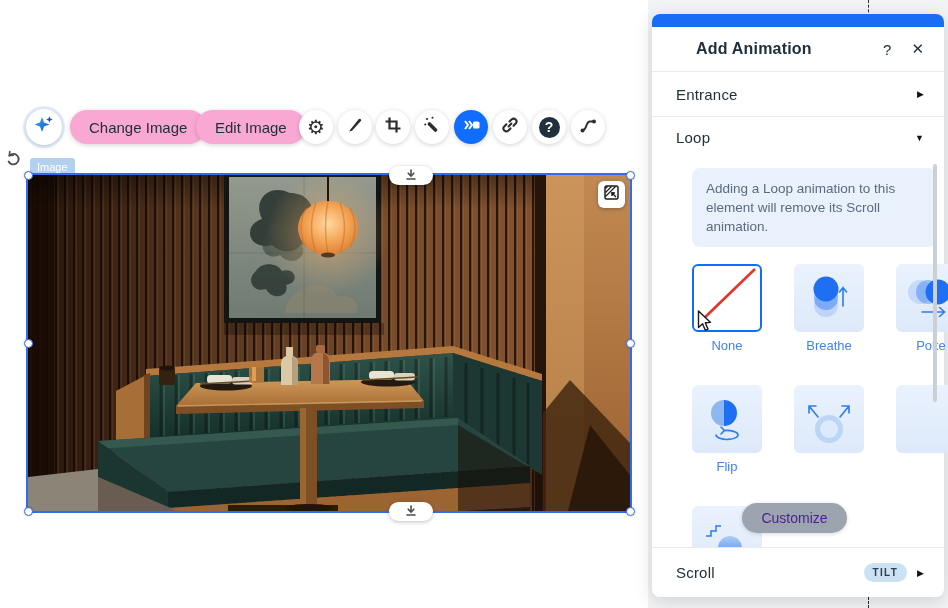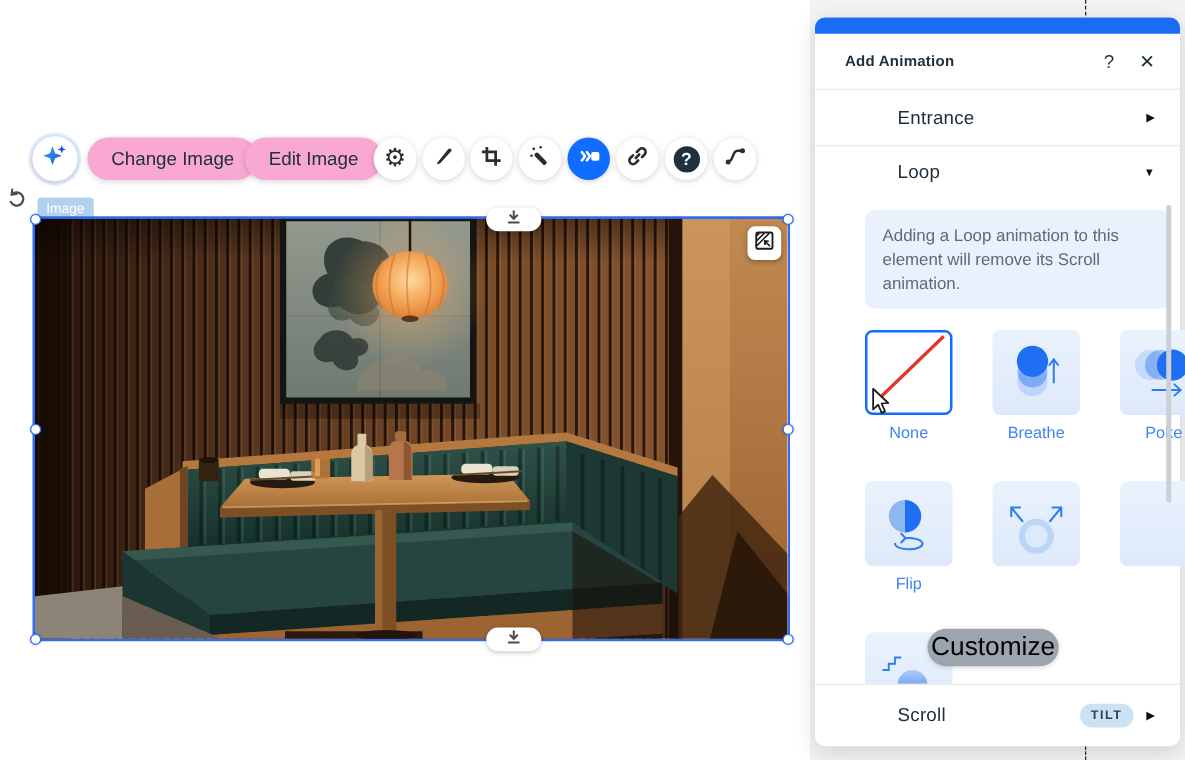--- a/index.html
+++ b/index.html
@@ -52,45 +52,45 @@
     font-size:11px;font-weight:normal;padding:1px 7px;border-radius:3px 3px 0 0;line-height:16px;
   }
 
   
   .panel{
     left:652px;top:14px;width:292px;height:583px;background:#fff;border-radius:8px;
     box-shadow:0 4px 18px rgba(0,0,0,.14);
   }
   .panel-topbar{left:0;top:0;width:292px;height:13px;background:#1a6cf5;border-radius:8px 8px 0 0;}
   .panel-header{left:0;top:13px;width:292px;height:44px;display:flex;align-items:center;padding:0 20px 0 24px;box-sizing:border-box;}
-  .panel-title{font-size:12px;font-weight:700;color:#20303c;letter-spacing:.2px;flex:1;}
+  .panel-title{font-size:16px;font-weight:700;color:#20303c;letter-spacing:.2px;flex:1;margin-left:20px;}
   .panel-help{font-size:15px;color:#20303c;cursor:pointer;margin-right:20px;}
   .panel-close{font-size:15px;color:#20303c;cursor:pointer;}
   .divider{left:0;width:292px;height:0;border-top:1px solid #e8eaec;}
   .sect-row{left:0;width:292px;display:flex;align-items:center;padding:0 20px 0 24px;box-sizing:border-box;cursor:pointer;}
-  .sect-label{font-size:15px;color:#20303c;letter-spacing:.2px;flex:1;margin-left:42px;}
+  .sect-label{font-size:15px;color:#20303c;letter-spacing:.2px;flex:1;}
   .arrow-r{font-size:9px;color:#111;}
   .arrow-d{font-size:9px;color:#111;}
   .loop-content{left:16px;top:144px;width:292px;height:389px;overflow:hidden;box-sizing:border-box;padding:10px 24px 0 24px;}
   .notice{
     background:#e9f1fc;border-radius:8px;padding:11px 14px;font-size:13.5px;line-height:19px;color:#5a6b7c;
   }
   .tile-grid{margin-top:17px;display:grid;grid-template-columns:70px 70px 70px;column-gap:14px;row-gap:13px;gap:32px;}
   .tile-cell{display:flex;flex-direction:column;align-items:center;}
   .tile{
     width:70px;height:68px;border-radius:6px;background:linear-gradient(180deg,#eaf2fd,#dcy);
     background:linear-gradient(180deg,#eaf2fd,#dde9fa);
     box-sizing:border-box;cursor:pointer;display:flex;align-items:center;justify-content:center;
   }
   .tile.selected{background:#fff;border:2px solid #116dff;}
   .tile-label{margin-top:6px;font-size:13px;color:#4183f2;cursor:pointer;}
   .scrollbar-thumb{left:281px;top:150px;width:4px;height:238px;border-radius:2px;background:#cbd0d5;cursor:pointer;}
   .customize-btn{
     left:90px;top:489px;width:105px;height:30px;border-radius:16px;background:rgba(148,158,169,.93);
-    color:#000000;font-size:21px;display:flex;align-items:center;justify-content:center;cursor:pointer;
+    color:#4c1d95;font-size:14px;display:flex;align-items:center;justify-content:center;cursor:pointer;
     box-shadow:0 1px 4px rgba(0,0,0,.15);
   }
   .scroll-row{left:0;top:534px;width:292px;height:49px;display:flex;align-items:center;padding:0 20px 0 24px;box-sizing:border-box;cursor:pointer;}
   .tilt-badge{
     background:#cbe2f4;color:#2d3e4e;font-size:10px;font-weight:700;letter-spacing:1.3px;
     padding:4px 9px;border-radius:10px;margin-right:10px;
   }
 </style>
 </head>
 <body>

